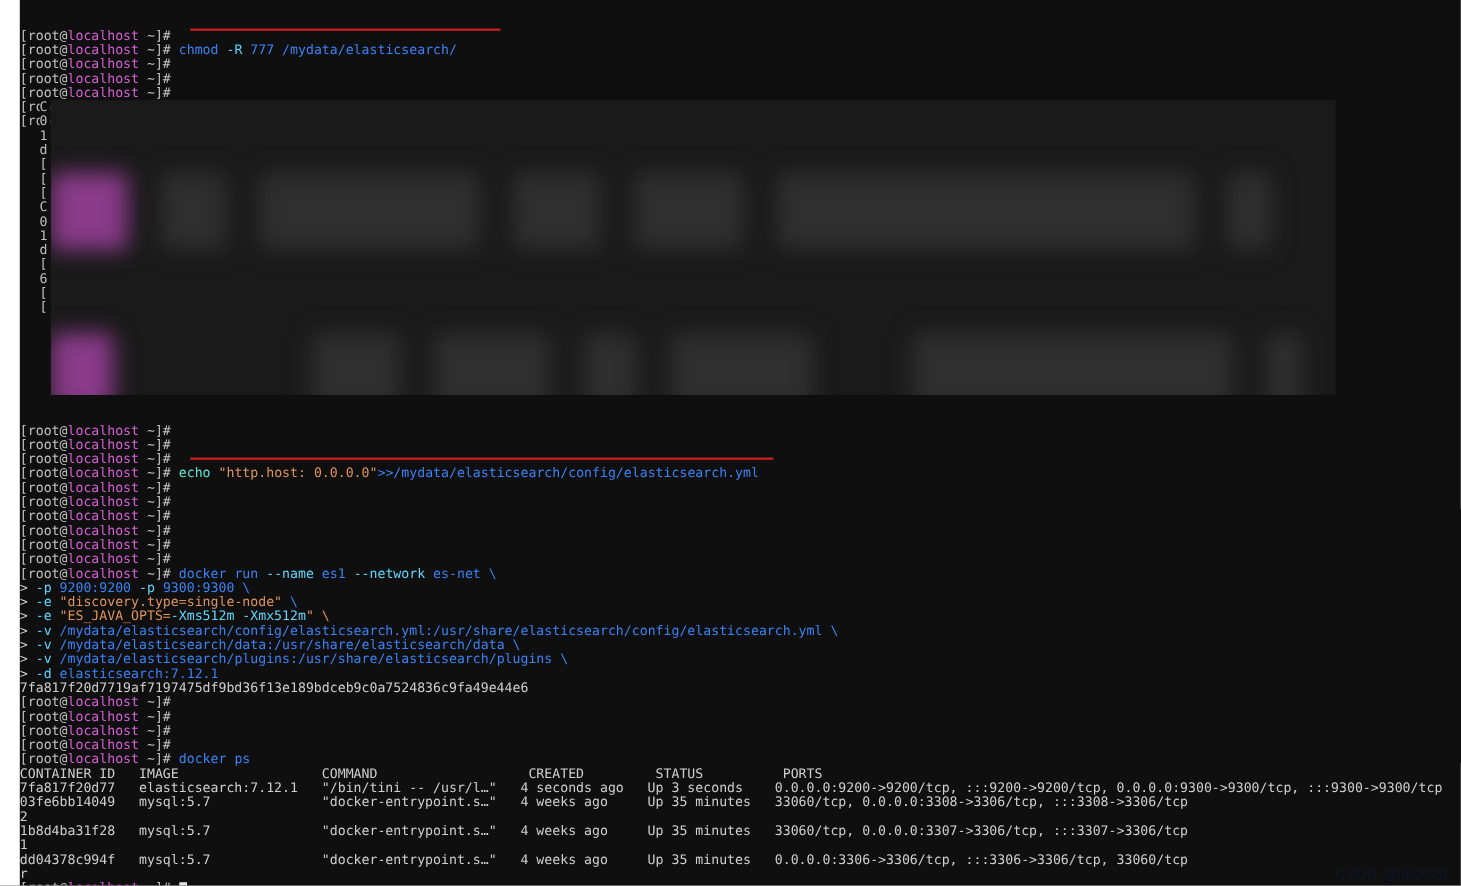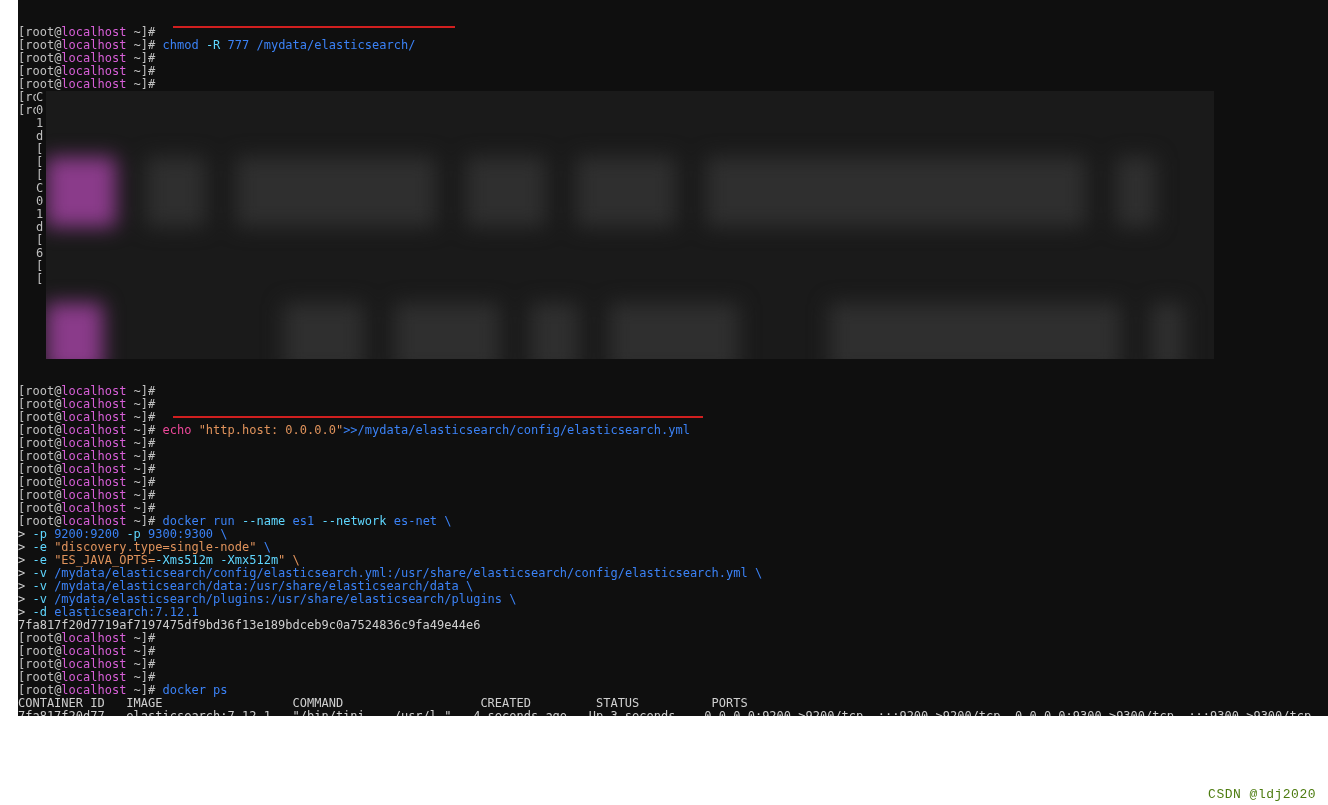--- a/index.html
+++ b/index.html
@@ -11,34 +11,34 @@
     overflow: hidden;
     font-family: "DejaVu Sans Mono", "Menlo", "Consolas", monospace;
     font-size: 12px;
     line-height: 13px;
   }
   .terminal {
     position: absolute;
     left: 18px;
     top: 0;
     width: 1310px;
-    height: 716px;
+    height: 805px;
     background: #0f0f0f;
     color: #cfcfcf;
     white-space: pre;
     overflow: hidden;
   }
   .line { display: block; }
   .user { color: #c0c0c0; }
   .host { color: #d75fd7; }
   .pink { color: #d75fd7; }
   .path { color: #c0c0c0; }
   .cmd  { color: #3b82f6; }
   .flag { color: #5fd7ff; }
-  .kw   { color: #ec4899; }
+  .kw   { color: #5eead4; }
   .str  { color: #e0935c; }
   .gt   { color: #cfcfcf; }
   .cursor {
     display: inline-block;
     width: 7px;
     height: 12px;
     background: #e0e0e0;
     vertical-align: text-bottom;
   }
 
@@ -84,23 +84,23 @@
     position: absolute;
     height: 0;
     border-top: 2px solid #d11f1f;
   }
 
   
   .watermark {
     position: absolute;
     right: 12px;
     bottom: 4px;
-    color: #4d7c0f;
+    color: #0f172a;
     font-size: 13px;
-    font-family: Liberation Mono, monospace;
+    font-family: Liberation Sans, sans-serif;
     letter-spacing: 0.5px;
   }
 </style>
 </head>
 <body>
 
 <div class="terminal">
   <div id="lines"><span class="line"><span class="user">[root</span><span class="user">@</span><span class="host">localhost</span><span class="path"> ~]# </span></span><span class="line"><span class="user">[root</span><span class="user">@</span><span class="host">localhost</span><span class="path"> ~]# </span><span class="cmd">chmod </span><span class="flag">-R</span><span class="cmd"> 777 /mydata/elasticsearch/</span></span><span class="line"><span class="user">[root</span><span class="user">@</span><span class="host">localhost</span><span class="path"> ~]# </span></span><span class="line"><span class="user">[root</span><span class="user">@</span><span class="host">localhost</span><span class="path"> ~]# </span></span><span class="line"><span class="user">[root</span><span class="user">@</span><span class="host">localhost</span><span class="path"> ~]# </span></span><span class="line"><span class="user">[root</span><span class="user">@</span><span class="host">localhost</span><span class="path"> ~]# </span></span><span class="line"><span class="user">[root</span><span class="user">@</span><span class="host">localhost</span><span class="path"> ~]# </span></span><span class="line" style="display:block;height:268px;"></span><span class="line"><span class="user">[root</span><span class="user">@</span><span class="host">localhost</span><span class="path"> ~]# </span></span><span class="line"><span class="user">[root</span><span class="user">@</span><span class="host">localhost</span><span class="path"> ~]# </span></span><span class="line"><span class="user">[root</span><span class="user">@</span><span class="host">localhost</span><span class="path"> ~]# </span></span><span class="line"><span class="user">[root</span><span class="user">@</span><span class="host">localhost</span><span class="path"> ~]# </span><span class="kw">echo</span><span class="str"> "http.host: 0.0.0.0"</span><span class="cmd">&gt;&gt;/mydata/elasticsearch/config/elasticsearch.yml</span></span><span class="line"><span class="user">[root</span><span class="user">@</span><span class="host">localhost</span><span class="path"> ~]# </span></span><span class="line"><span class="user">[root</span><span class="user">@</span><span class="host">localhost</span><span class="path"> ~]# </span></span><span class="line"><span class="user">[root</span><span class="user">@</span><span class="host">localhost</span><span class="path"> ~]# </span></span><span class="line"><span class="user">[root</span><span class="user">@</span><span class="host">localhost</span><span class="path"> ~]# </span></span><span class="line"><span class="user">[root</span><span class="user">@</span><span class="host">localhost</span><span class="path"> ~]# </span></span><span class="line"><span class="user">[root</span><span class="user">@</span><span class="host">localhost</span><span class="path"> ~]# </span></span><span class="line"><span class="user">[root</span><span class="user">@</span><span class="host">localhost</span><span class="path"> ~]# </span><span class="cmd">docker run </span><span class="flag">--name</span><span class="cmd"> es1 </span><span class="flag">--network</span><span class="cmd"> es-net \</span></span><span class="line"><span class="gt">&gt; </span><span class="flag">-p</span><span class="cmd"> 9200:9200 </span><span class="flag">-p</span><span class="cmd"> 9300:9300 \</span></span><span class="line"><span class="gt">&gt; </span><span class="flag">-e</span><span class="str"> "discovery.type=single-node"</span><span class="cmd"> \</span></span><span class="line"><span class="gt">&gt; </span><span class="flag">-e</span><span class="str"> "ES_JAVA_OPTS=</span><span class="flag">-Xms512m -Xmx512m</span><span class="str">" \</span></span><span class="line"><span class="gt">&gt; </span><span class="flag">-v</span><span class="cmd"> /mydata/elasticsearch/config/elasticsearch.yml:/usr/share/elasticsearch/config/elasticsearch.yml \</span></span><span class="line"><span class="gt">&gt; </span><span class="flag">-v</span><span class="cmd"> /mydata/elasticsearch/data:/usr/share/elasticsearch/data \</span></span><span class="line"><span class="gt">&gt; </span><span class="flag">-v</span><span class="cmd"> /mydata/elasticsearch/plugins:/usr/share/elasticsearch/plugins \</span></span><span class="line"><span class="gt">&gt; </span><span class="flag">-d</span><span class="cmd"> elasticsearch:7.12.1</span></span><span class="line">7fa817f20d7719af7197475df9bd36f13e189bdceb9c0a7524836c9fa49e44e6</span><span class="line"><span class="user">[root</span><span class="user">@</span><span class="host">localhost</span><span class="path"> ~]# </span></span><span class="line"><span class="user">[root</span><span class="user">@</span><span class="host">localhost</span><span class="path"> ~]# </span></span><span class="line"><span class="user">[root</span><span class="user">@</span><span class="host">localhost</span><span class="path"> ~]# </span></span><span class="line"><span class="user">[root</span><span class="user">@</span><span class="host">localhost</span><span class="path"> ~]# </span></span><span class="line"><span class="user">[root</span><span class="user">@</span><span class="host">localhost</span><span class="path"> ~]# </span><span class="cmd">docker ps</span></span><span class="line">CONTAINER ID   IMAGE                  COMMAND                   CREATED         STATUS          PORTS                                                                                  NAMES</span><span class="line">7fa817f20d77   elasticsearch:7.12.1   "/bin/tini -- /usr/l…"   4 seconds ago   Up 3 seconds    0.0.0.0:9200-&gt;9200/tcp, :::9200-&gt;9200/tcp, 0.0.0.0:9300-&gt;9300/tcp, :::9300-&gt;9300/tcp   es1</span><span class="line">03fe6bb14049   mysql:5.7              "docker-entrypoint.s…"   4 weeks ago     Up 35 minutes   33060/tcp, 0.0.0.0:3308-&gt;3306/tcp, :::3308-&gt;3306/tcp                                   slave</span><span class="line">2</span><span class="line">1b8d4ba31f28   mysql:5.7              "docker-entrypoint.s…"   4 weeks ago     Up 35 minutes   33060/tcp, 0.0.0.0:3307-&gt;3306/tcp, :::3307-&gt;3306/tcp                                   slave</span><span class="line">1</span><span class="line">dd04378c994f   mysql:5.7              "docker-entrypoint.s…"   4 weeks ago     Up 35 minutes   0.0.0.0:3306-&gt;3306/tcp, :::3306-&gt;3306/tcp, 33060/tcp                                   maste</span><span class="line">r</span><span class="line"><span class="user">[root</span><span class="user">@</span><span class="host">localhost</span><span class="path"> ~]# </span><span class="cursor"></span></span></div>
 
   

